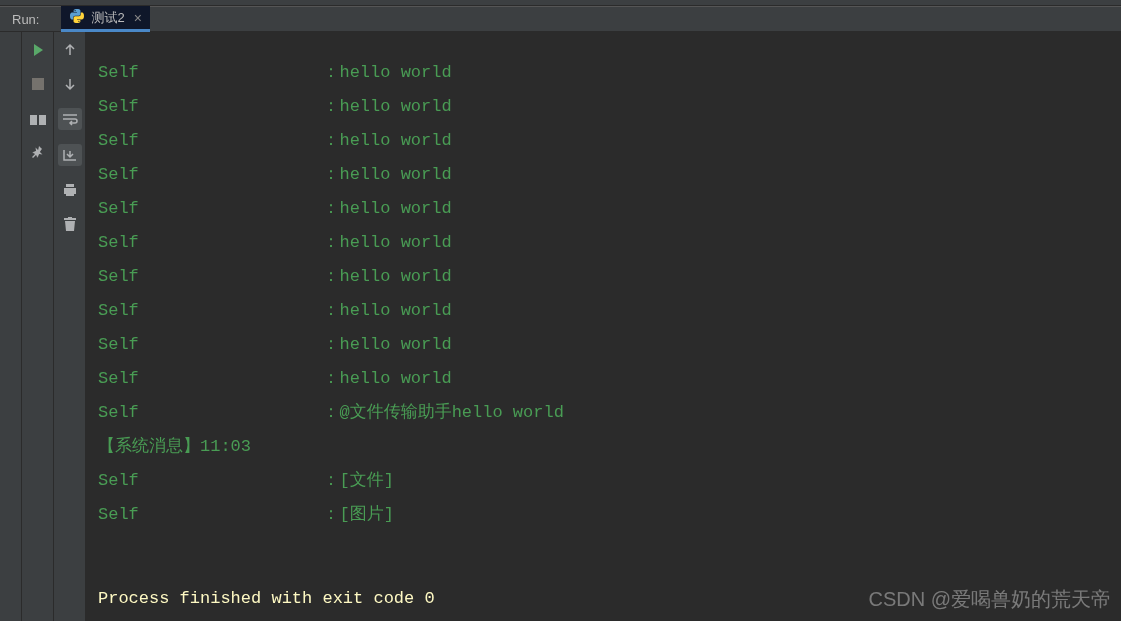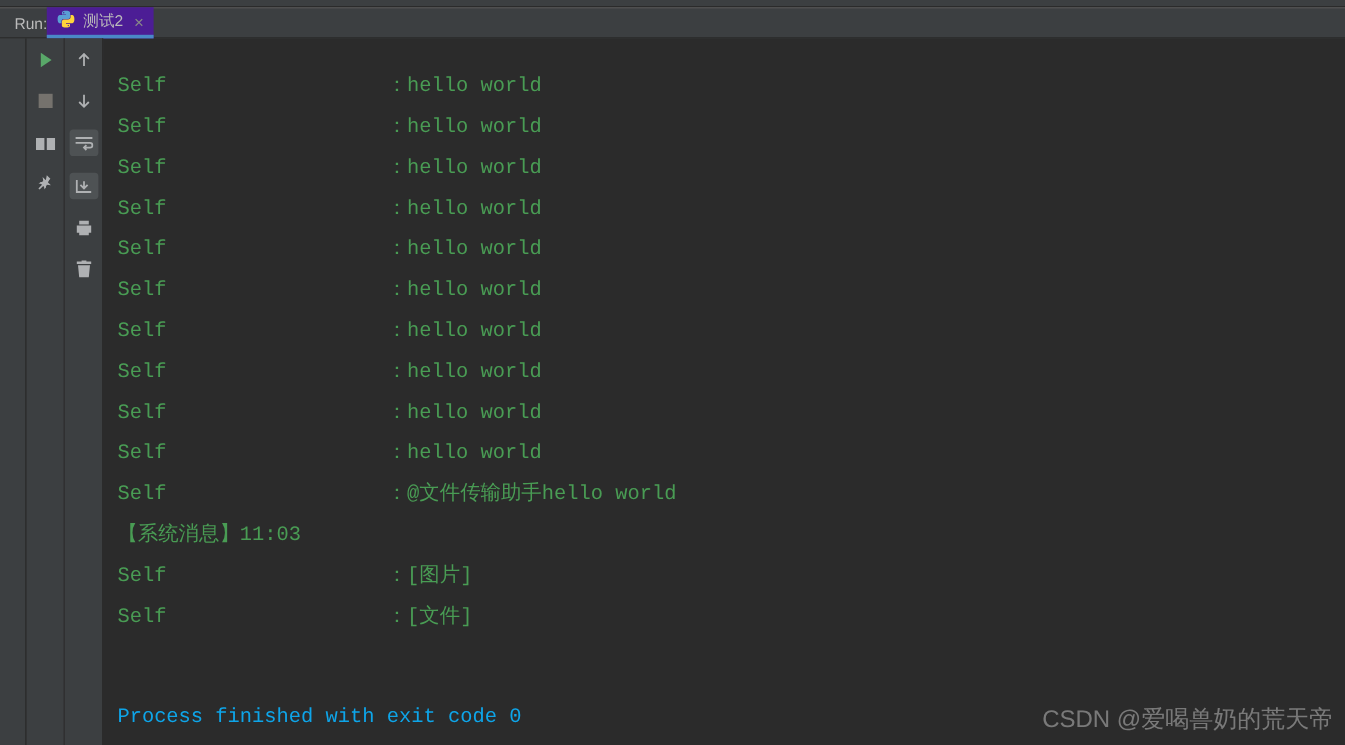--- a/index.html
+++ b/index.html
@@ -26,26 +26,26 @@
       display: flex;
       align-items: center;
       background: #3c3f41;
       height: 26px;
       border-bottom: 1px solid #2b2b2b;
       border-top: 1px solid #555;
       padding-left: 12px;
     }
     .run-label {
       color: #bbbbbb;
-      margin-right: 0;
+      margin-right: 22px;
     }
     .run-tab {
       display: flex;
       align-items: center;
-      background: #4c1d95;
+      background: #0f172a;
       padding: 4px 8px;
       height: 26px;
       border-bottom: 3px solid #4a88c7;
       gap: 6px;
     }
     .python-icon {
       width: 16px;
       height: 16px;
     }
     .tab-label {
@@ -128,21 +128,21 @@
       font-size: 17px;
       line-height: 2.0;
       overflow: auto;
       color: #499c54;
       margin-top: 18px;
     }
     .console-line {
       white-space: pre;
     }
     .exit-msg {
-      color: #0ea5e9;
+      color: #fef9c3;
       margin-top: 16px;
     }
     .watermark {
       position: absolute;
       bottom: 8px;
       right: 10px;
       color: rgba(200,200,200,0.5);
       font-size: 20px;
       font-family: Arial, sans-serif;
     }
@@ -238,20 +238,20 @@
       <div class="console-line">Self                  ：hello world</div>
       <div class="console-line">Self                  ：hello world</div>
       <div class="console-line">Self                  ：hello world</div>
       <div class="console-line">Self                  ：hello world</div>
       <div class="console-line">Self                  ：hello world</div>
       <div class="console-line">Self                  ：hello world</div>
       <div class="console-line">Self                  ：hello world</div>
       <div class="console-line">Self                  ：hello world</div>
       <div class="console-line">Self                  ：@文件传输助手hello world</div>
       <div class="console-line">【系统消息】11:03</div>
+      <div class="console-line">Self                  ：[文件]</div>
       <div class="console-line">Self                  ：[图片]</div>
-      <div class="console-line">Self                  ：[文件]</div>
       <div class="console-line">&nbsp;</div>
       <div class="console-line exit-msg">Process finished with exit code 0</div>
     </div>
 </div>
 
 <div class="watermark">CSDN @爱喝兽奶的荒天帝</div>
 
 </body></html>

